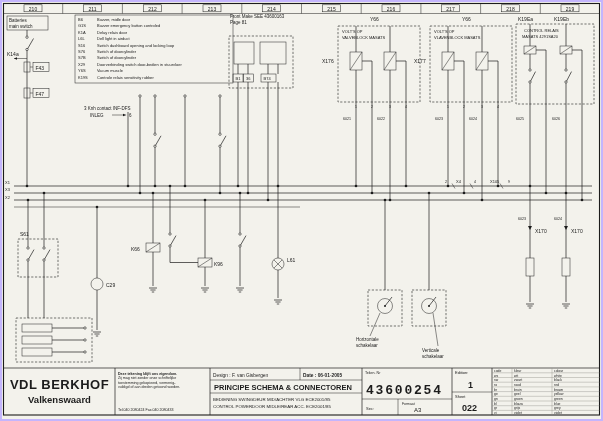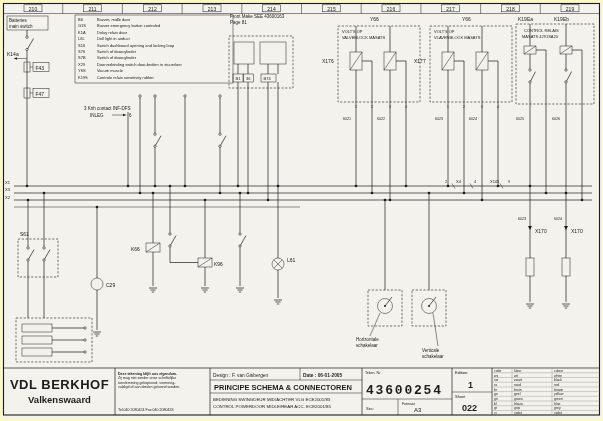--- a/index.html
+++ b/index.html
@@ -1,16 +1,16 @@
 <!DOCTYPE html>
 <html><head>
 <meta charset="utf-8">
 <style>
   html,body{margin:0;padding:0;background:#b6b5af;}
-  .page{position:relative;width:603px;height:421px;background:#fef9c3;font-family:"Liberation Sans",sans-serif;overflow:hidden;}
+  .page{position:relative;width:603px;height:421px;background:#c4b5fd;font-family:"Liberation Sans",sans-serif;overflow:hidden;}
   svg{position:absolute;left:0;top:0;}
   svg text{font-family:"Liberation Sans",sans-serif;fill:#1c1c1c;}
   .t3{font-size:3.4px;}
   .t36{font-size:3.6px;}
   .t36b{font-size:3.6px;font-weight:bold;}
   .t4{font-size:4px;}
   .t45{font-size:4.5px;}
   .t48{font-size:4.8px;}
   .t48b{font-size:4.8px;font-weight:bold;}
   .t44{font-size:4.4px;}

